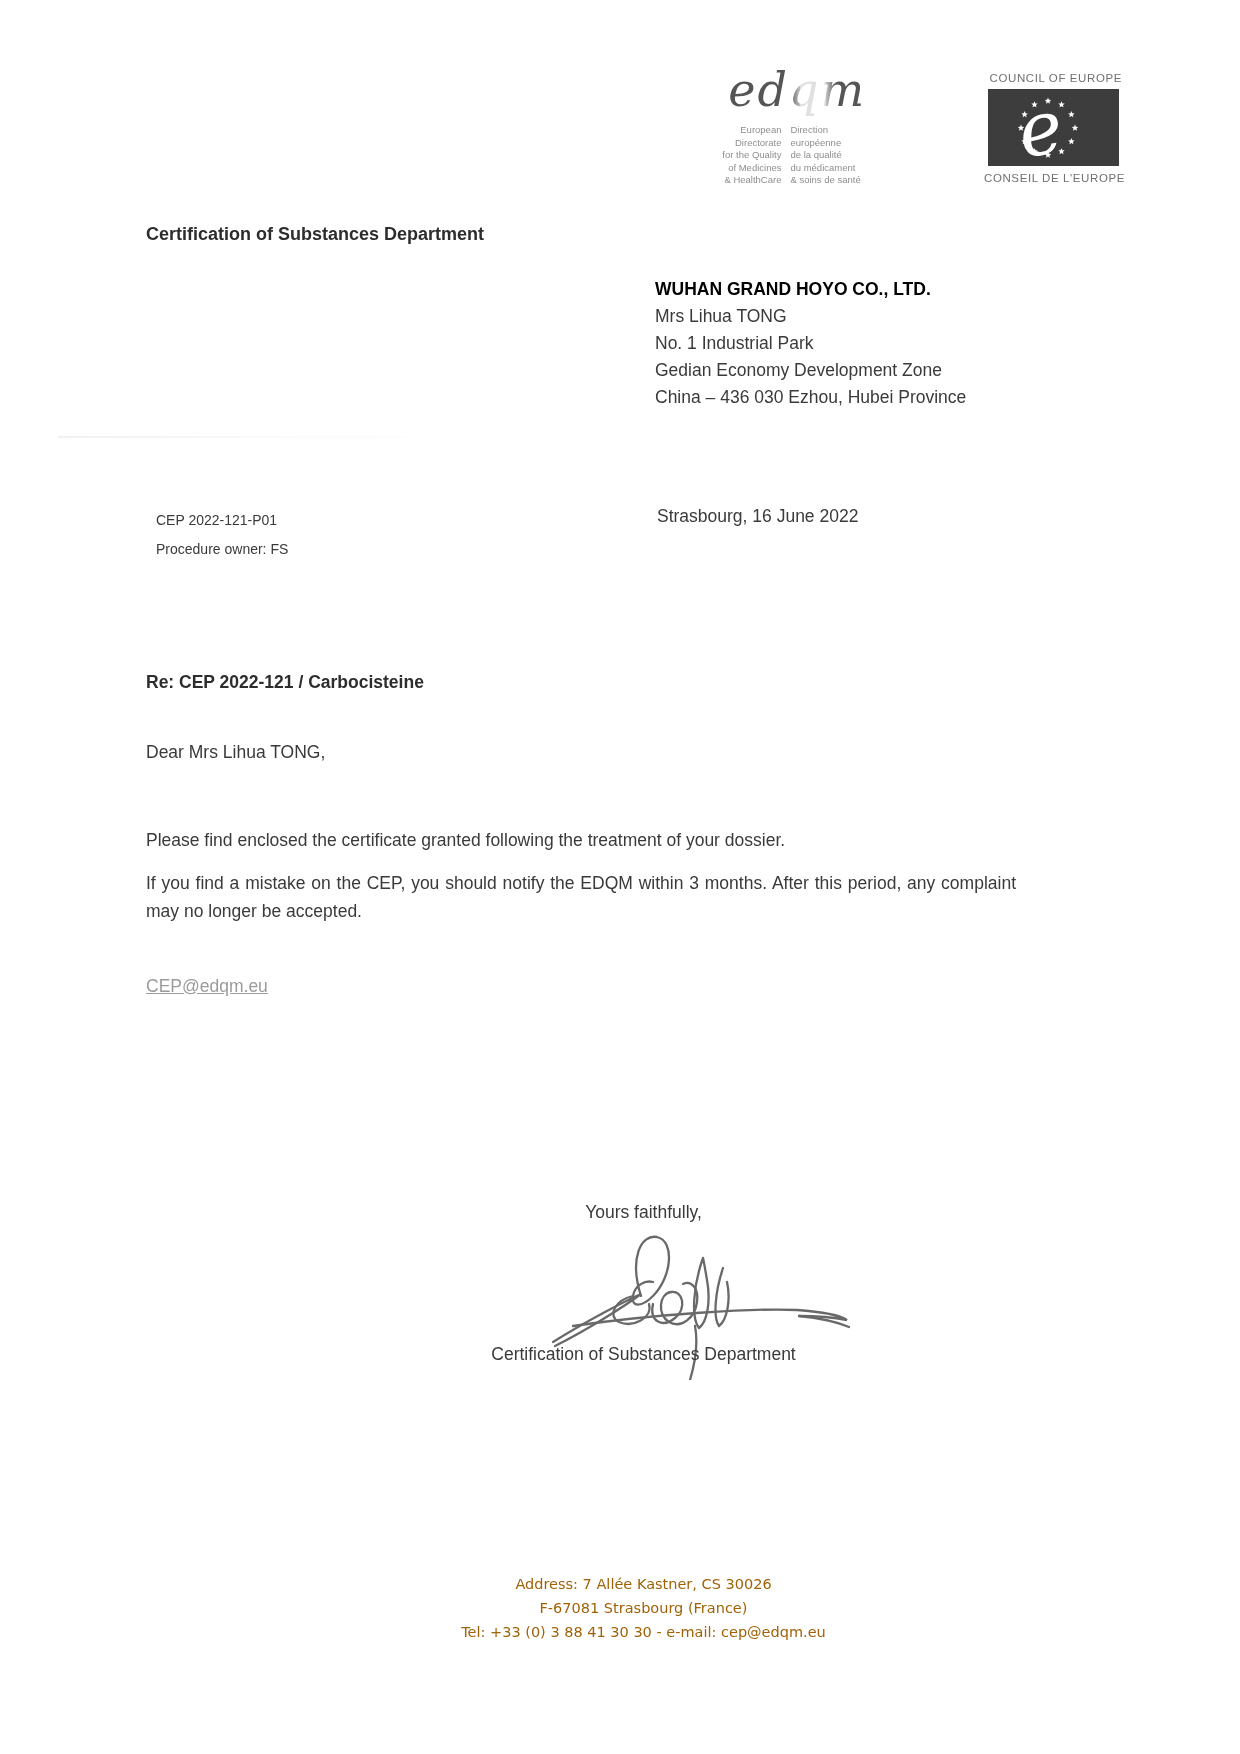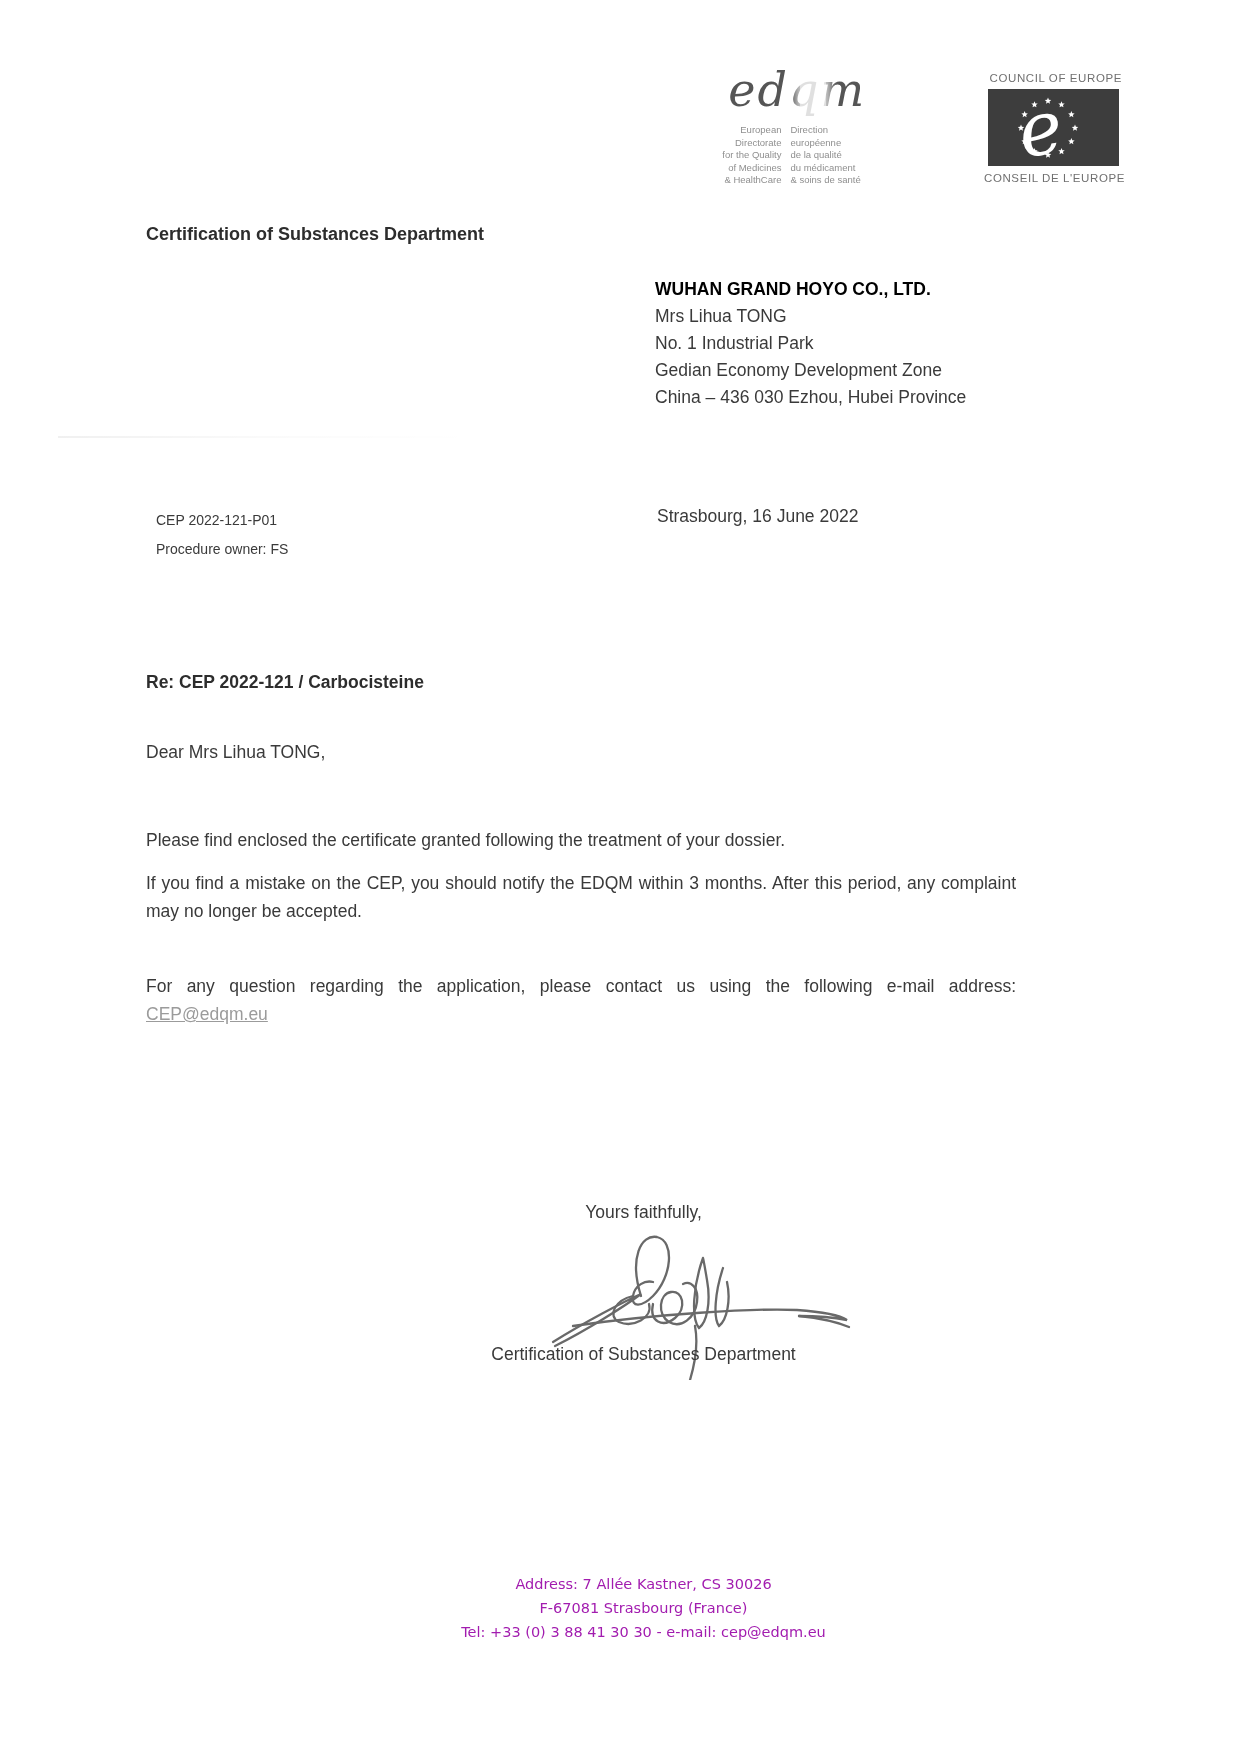--- a/index.html
+++ b/index.html
@@ -36,21 +36,21 @@
   .p2{margin-top:14px !important;}
   .p3{margin-top:12px !important;}
   .p4{margin-top:46px !important;}
   .fill-line{text-align:justify;text-align-last:justify;}
   .email-link{color:#9b9b9b;text-decoration:underline;cursor:pointer;}
   .closing-block{position:absolute;left:146px;top:1202px;width:995px;text-align:center;font-size:17.5px;}
   .signature-svg{position:absolute;left:545px;top:1230px;width:345px;height:150px;}
   .sig-dept{position:absolute;left:146px;top:1344px;width:995px;text-align:center;font-size:17.5px;z-index:2;}
   .footer{
     position:absolute;left:146px;top:1572px;width:995px;text-align:center;
-    font-family:"DejaVu Sans",sans-serif;font-size:14.5px;line-height:24px;color:#a21caf;
+    font-family:"DejaVu Sans",sans-serif;font-size:14.5px;line-height:24px;color:#a16207;
   }
   .scan-artifact{position:absolute;left:58px;top:436px;width:420px;height:2px;
     background:linear-gradient(to right,rgba(0,0,0,.06),rgba(0,0,0,.02),transparent);}
 </style>
 </head>
 <body>
 
 <div class="page">
 
   <div class="scan-artifact"></div>
@@ -113,21 +113,20 @@
   </div>
   <div class="place-date">Strasbourg, 16 June 2022</div>
 
   <div class="subject">Re: CEP 2022-121 / Carbocisteine</div>
   <div class="salutation">Dear Mrs Lihua TONG,</div>
 
   <div class="body-text">
     <p class="p1">Please find enclosed the certificate granted following the treatment of your dossier.</p>
     <p class="p2">If you find a mistake on the CEP, you should notify the EDQM within 3 months. After this period, any complaint may no longer be accepted.</p>
     <p class="p4">
-      <span class="fill-line" style="display:block;">For any question regarding the application, please contact us using the following e-mail address:</span>
       <a class="email-link">CEP@edqm.eu</a>
     </p>
   </div>
 
   <div class="closing-block">Yours faithfully,</div>
 
   <svg class="signature-svg" viewBox="0 0 345 150">
     <g fill="none" stroke="#4f4f4f" stroke-width="2.3" stroke-linecap="round" opacity="0.85">
       <path d="M8,112 C40,92 78,72 96,64 C80,76 42,100 10,116"></path>
       <path d="M96,66 C84,28 96,4 112,7 C130,11 127,47 108,66 C97,77 86,78 88,66 C90,55 100,50 108,52"></path>

